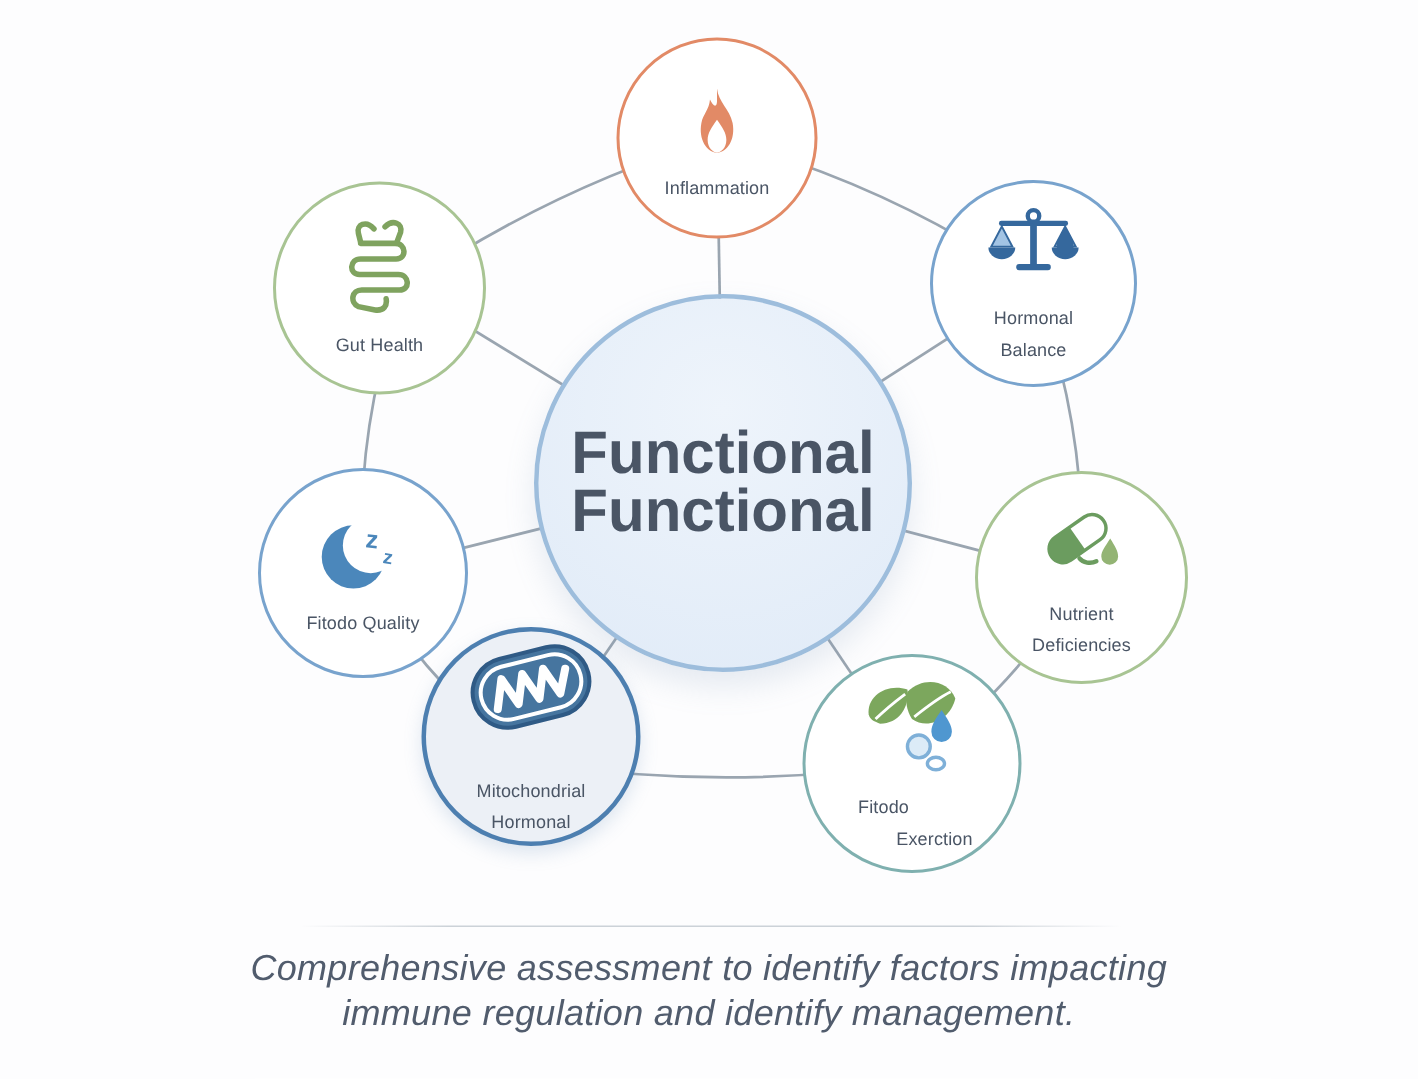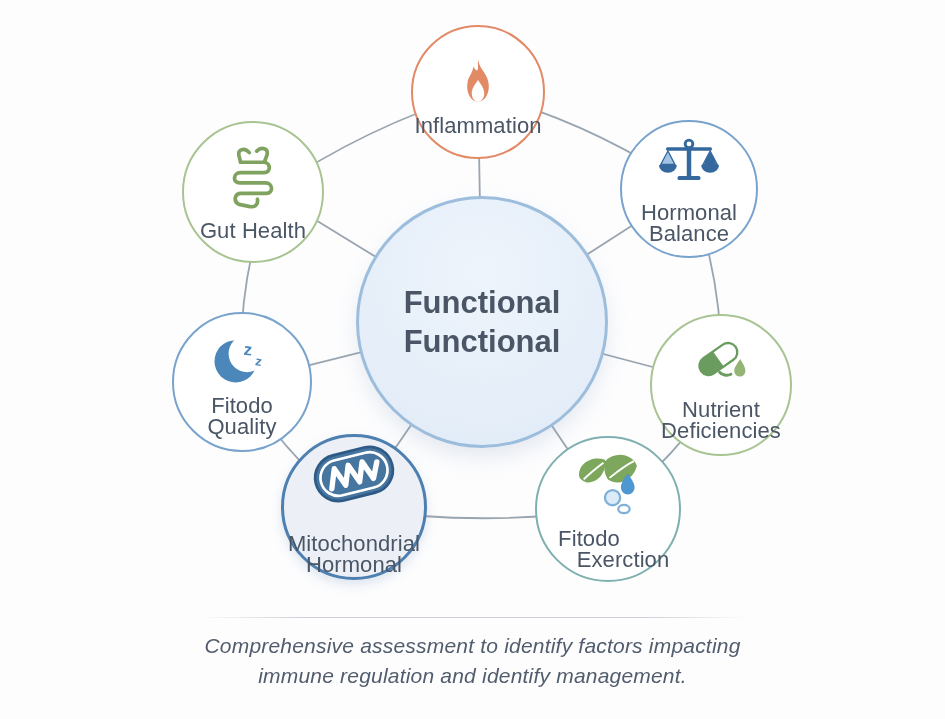--- a/index.html
+++ b/index.html
@@ -10,55 +10,55 @@
   }
   svg.links { position:absolute; left:0; top:0; z-index:0; }
   svg.links path, svg.links line { stroke:var(--connector); stroke-width:1.8; fill:none; }
 
   .node {
     position:absolute; z-index:2; border-radius:50%; background:#fff;
     display:flex; flex-direction:column; align-items:center; justify-content:center;
     box-sizing:border-box; text-align:center;
   }
   .node .label {
-    color:var(--text); font-size:22px; line-height:21px; font-weight:500;
+    color:var(--text); font-size:12px; line-height:21px; font-weight:500;
     letter-spacing:.1px; margin-top:3px;
   }
   .node .label span { display:block; }
 
   .n-inflammation { left:411px; top:25px;  width:134px; height:134px; border:2px solid var(--orange); padding-top:6px; }
   .n-gut          { left:182px; top:121px; width:142px; height:142px; border:2px solid var(--green); }
   .n-hormonal     { left:620px; top:120px; width:138px; height:138px; border:2px solid var(--blue); }
   .n-sleep        { left:172px; top:312px; width:140px; height:140px; border:2px solid var(--blue); }
   .n-nutrient     { left:650px; top:314px; width:142px; height:142px; border:2px solid var(--green); }
-  .n-mito         { left:281px; top:434px; width:146px; height:146px; border:3px solid var(--mito-node);
+  .n-mito         { left:281px; top:418px; width:146px; height:146px; border:3px solid var(--mito-node);
                     background:var(--mito-node-fill); box-shadow:0 5px 12px rgba(110,145,185,.22);gap:22px; }
   .n-fitodo       { left:535px; top:436px; width:146px; height:146px; border:2px solid var(--teal); }
   .n-fitodo .label span:nth-child(1) { transform:translateX(-19px); }
   .n-fitodo .label span:nth-child(2) { transform:translateX(15px); }
 
   .n-center {
     left:356px; top:196px; width:252px; height:252px; z-index:1;
     border:3px solid var(--center-border);
     background:radial-gradient(circle at 50% 30%, var(--center-fill-a) 0%, var(--center-fill-b) 85%);
     box-shadow:0 10px 20px rgba(120,150,185,.18);
   }
-  .n-center .center-label { color:var(--text); font-size:31px; line-height:39px; font-weight:700; }
+  .n-center .center-label { color:var(--text); font-size:40px; line-height:39px; font-weight:700; }
   .n-center .center-label span { display:block; }
 
   .icon { flex:0 0 auto; }
 
   .divider {
     position:absolute; left:200px; top:617px; width:548px; height:1px; z-index:1;
     background:linear-gradient(to right, rgba(204,210,216,0), var(--divider) 18%, var(--divider) 82%, rgba(204,210,216,0));
   }
   .caption {
     position:absolute; left:0; top:631px; width:945px; z-index:1;
     text-align:center; font-style:italic; color:var(--caption);
-    font-size:21px; line-height:30px; letter-spacing:.2px;
+    font-size:24px; line-height:30px; letter-spacing:.2px;
   }
   .caption span { display:block; }
 </style>
 </head>
 <body>
 
 <div class="stage">
 
   <svg class="links" width="945" height="719" aria-hidden="true">
 

